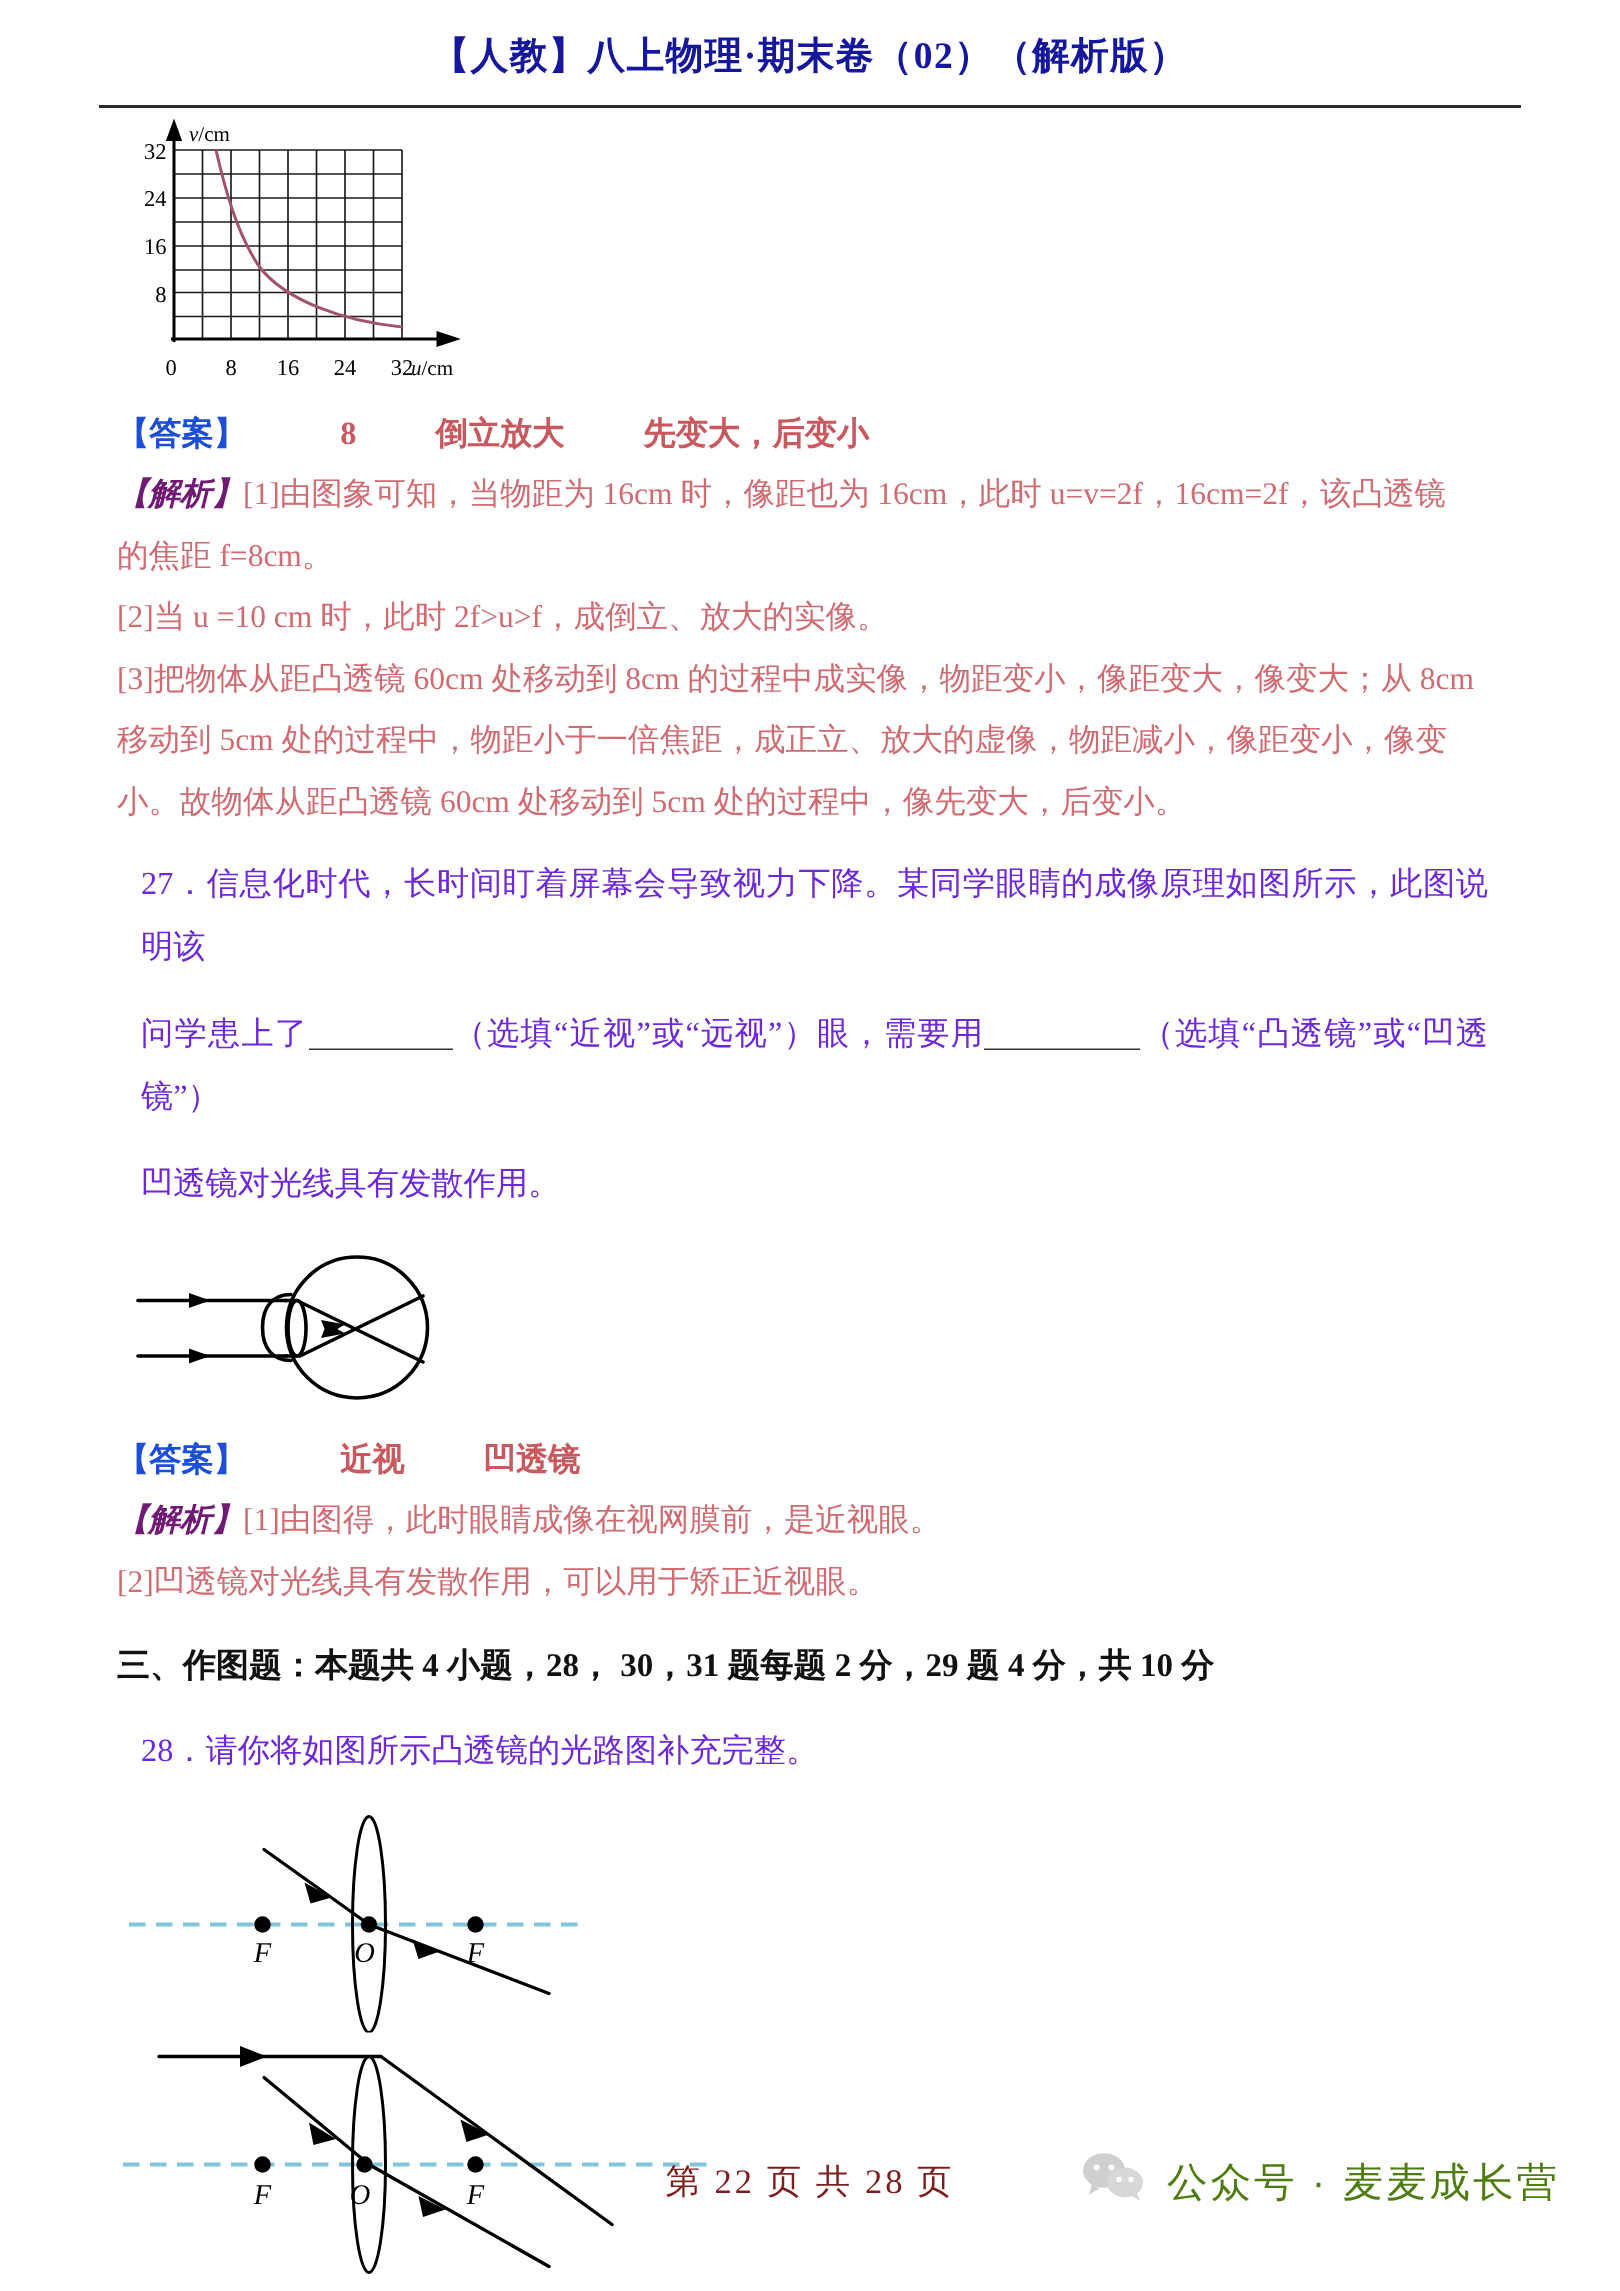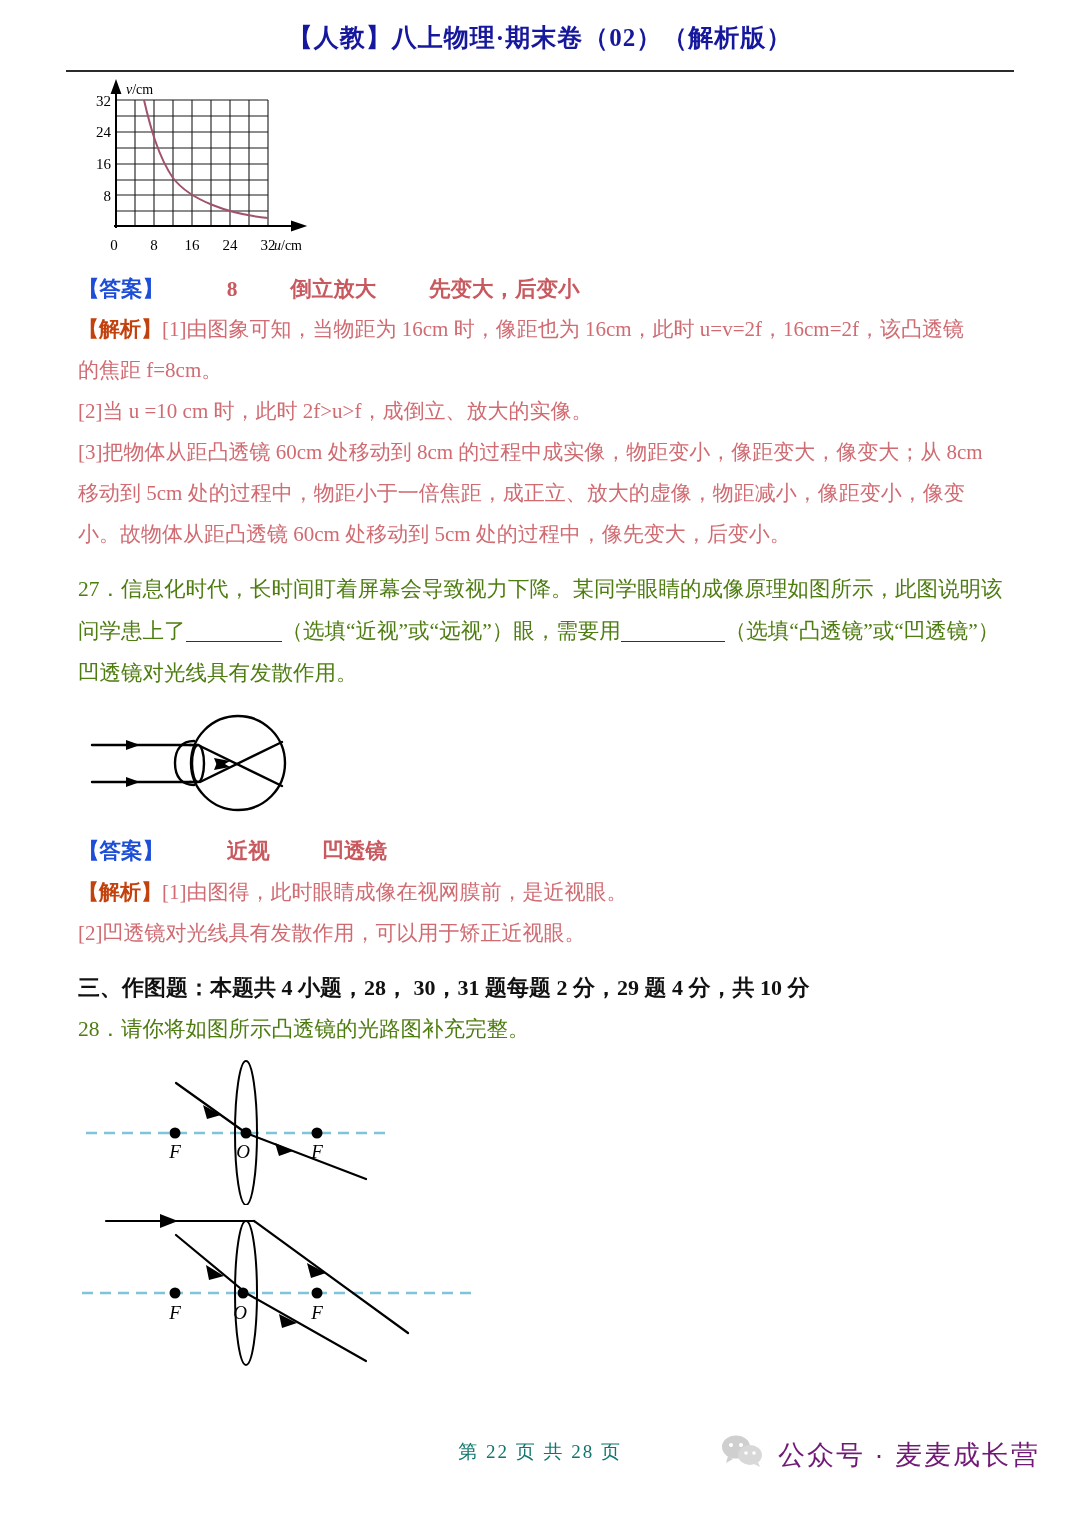--- a/index.html
+++ b/index.html
@@ -38,22 +38,22 @@
     height: 0;
   }
 
   
   .content {
     padding: 0 72px 0 78px;
   }
   .para {
     font-size: 21.5px;
     line-height: 1.95;
-    color: #4d7c0f;
-    margin: 0;
+    color: #6d28d9;
+    margin: 16px;
     text-align: justify;
   }
 
   .ans-line {
     font-size: 21.5px;
     line-height: 1.9;
     margin: 0;
     color: #d4757c;
     font-weight: bold;
   }
@@ -66,21 +66,21 @@
     font-weight: bold;
     font-family: "Liberation Serif", serif;
   }
   .exp-line {
     font-size: 21px;
     line-height: 1.95;
     margin: 0;
     color: #d06b72;
     text-align: justify;
   }
-  .exp-line .tag-strong { color: #c2410c; }
+  .exp-line .tag-strong { color: #701a75; font-style: italic; }
   .sec-head {
     font-size: 22px;
     font-weight: bold;
     color: #111;
     line-height: 1.9;
     margin: 0;
   }
   .gap-line {
     display: inline-block;
     border-bottom: 1.6px solid #333;
@@ -98,33 +98,33 @@
     left: 0;
     right: 0;
     bottom: 28px;
     height: 60px;
   }
   .page-num {
     position: absolute;
     left: 0; right: 0;
     top: 0;
     text-align: center;
-    font-size: 19px;
-    color: #0f766e;
+    font-size: 23px;
+    color: #7f1d1d;
     letter-spacing: 2px;
     font-family: "Liberation Serif", serif;
   }
   .watermark {
     position: absolute;
     right: 40px;
     top: -4px;
     display: flex;
     align-items: center;
     gap: 12px;
-    color: #701a75;
+    color: #4d7c0f;
     font-size: 27px;
     font-family: "Liberation Sans", sans-serif;
     letter-spacing: 2px;
     justify-content: flex-end;
   }
   .wechat-glyph { display: block; }
 </style>
 </head>
 <body>
 

